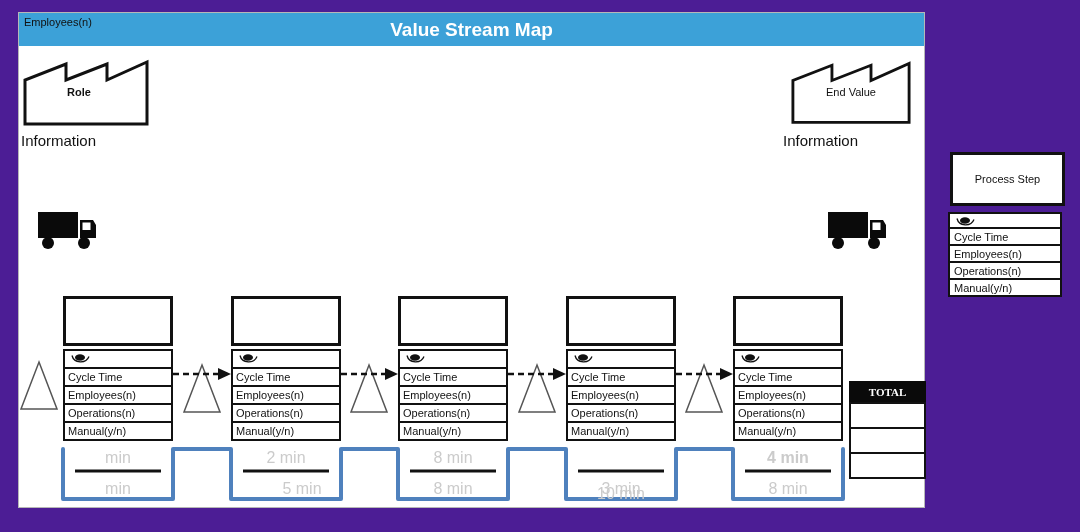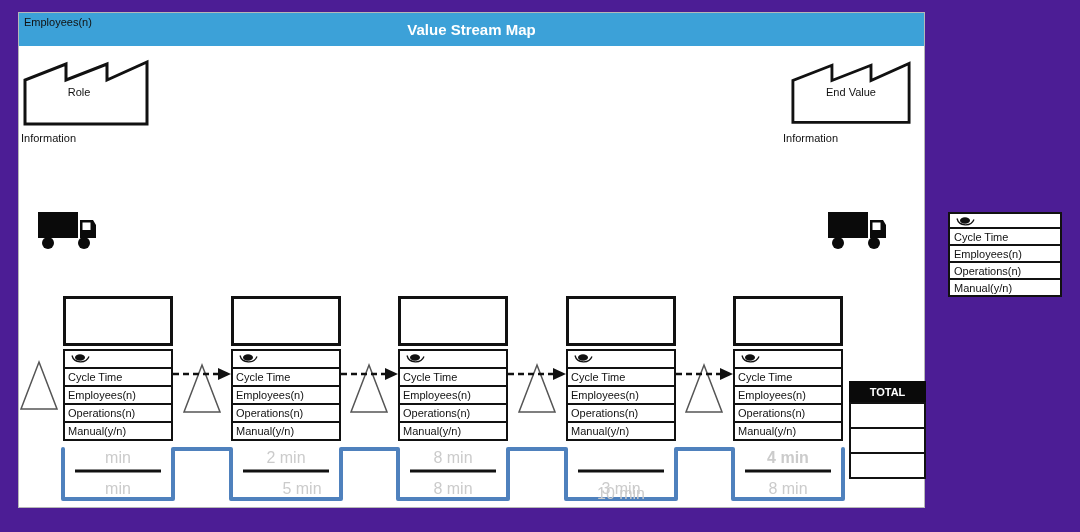--- a/index.html
+++ b/index.html
@@ -8,40 +8,40 @@
 
   
   #canvas { position:absolute; left:18px; top:12px; width:907px; height:496px;
             background:#fff; border:1px solid #b7b7b7; }
 
   
   .vsm-header { position:absolute; left:0; top:0; width:100%; height:33px; }
   .vsm-header-left { position:absolute; left:5px; top:3px; font-size:11px; color:#111; }
   .vsm-header-title { position:absolute; left:0; top:0; width:100%; height:33px;
                       line-height:33px; text-align:center; color:#fff; font-weight:bold;
-                      font-size:15px; }
+                      font-size:19px; }
 
   .shape-label { position:absolute; text-align:center; font-size:11px; color:#111; }
-  .caption { position:absolute; font-size:11px; color:#111; }
+  .caption { position:absolute; font-size:15px; color:#111; }
 
   .abs { position:absolute; }
 
   
   .step-box { position:absolute; width:110px; height:50px; border:3px solid #111; background:#fff; }
   .step-table { position:absolute; width:110px; }
   .srow { width:110px; height:20px; border:2px solid #111; background:#fff;
           font-size:11px; line-height:15px; padding:1px 3px; margin-top:-2px;
           white-space:nowrap; overflow:hidden; color:#111; }
   .srow:first-child { margin-top:0; }
   .eye-row { padding:2px 5px; }
 
   
   .total-header { position:absolute; left:830px; top:368px; width:77px; height:23px;
                   background:#0a0a0a; color:#fff; font-weight:bold; font-size:11px;
-                  text-align:center; line-height:23px; }
+                  text-align:center; line-height:23px;font-family:Liberation Serif, serif; }
   .total-cell { width:77px; height:27px; background:#fff; border:2px solid #111; margin-top:-2px; }
   .total-cells { position:absolute; left:830px; top:391px; }
 
   
   .legend-box { position:absolute; left:950px; top:152px; width:115px; height:54px;
                 border:3px solid #111; background:#fff; text-align:center;
                 line-height:48px; font-size:11px; color:#111; }
   .legend-table { position:absolute; left:948px; top:212px; }
   .lrow { width:114px; height:19px; border:2px solid #111; background:#fff;
           font-size:11px; line-height:14px; padding:1px 4px; margin-top:-2px;
@@ -59,21 +59,21 @@
   <div id="canvas">
 
     <div class="vsm-header" style="background:#3CA1D8;">
       <div class="vsm-header-left">Employees(n)</div>
       <div class="vsm-header-title">Value Stream Map</div>
     </div>
 
     <svg class="abs" style="left:4px; top:43px;" width="126" height="70" viewBox="0 0 126 70">
       <polygon points="2,68 2,24 43,8 43,24 84,8 84,24 124,6 124,68" fill="#fff" stroke="#111" stroke-width="3"></polygon>
     </svg>
-    <div class="shape-label" style="left:4px; top:73px; width:112px;">Role</div>
+    <div class="shape-label" style="left:4px; top:73px; width:112px;font-weight:bold;">Role</div>
     <div class="caption" style="left:2px; top:119px;">Information</div>
 
     <svg class="abs" style="left:772px; top:43px;" width="120" height="70" viewBox="0 0 126 70">
       <polygon points="2,68 2,24 43,8 43,24 84,8 84,24 124,6 124,68" fill="#fff" stroke="#111" stroke-width="3"></polygon>
     </svg>
     <div class="shape-label" style="left:772px; top:73px; width:120px;">End Value</div>
     <div class="caption" style="left:764px; top:119px;">Information</div>
 
     <svg class="abs" style="left:17px; top:193px;" width="64" height="46" viewBox="0 0 64 46">
       <rect x="2" y="6" width="40" height="26" fill="#0a0a0a"></rect>
@@ -204,20 +204,21 @@
     <div class="tl-label" style="left:212px; top:436px;">2 min</div>
     <div class="tl-label" style="left:228px; top:467px;">5 min</div>
     <div class="tl-label" style="left:379px; top:436px;">8 min</div>
     <div class="tl-label" style="left:379px; top:467px;">8 min</div>
     <div class="tl-label" style="left:547px; top:436px;margin-top:36px;">10 min</div>
     <div class="tl-label" style="left:547px; top:467px;">3 min</div>
     <div class="tl-label" style="left:714px; top:436px;font-weight:bold;">4 min</div>
     <div class="tl-label" style="left:714px; top:467px;">8 min</div>
   </div>
 
+  <div class="legend-box">Process Step</div>
   <div class="legend-table">
     <div class="lrow"><svg width="26" height="13" viewBox="0 0 26 13">
           <ellipse cx="10" cy="4.5" rx="5" ry="3.2" fill="#111"></ellipse>
           <path d="M2,2.5 C4,10.5 16,11 19,3.5" stroke="#111" stroke-width="1.3" fill="none"></path>
         </svg></div>
     <div class="lrow">Cycle Time</div>
     <div class="lrow">Employees(n)</div>
     <div class="lrow">Operations(n)</div>
     <div class="lrow">Manual(y/n)</div>
   </div>

